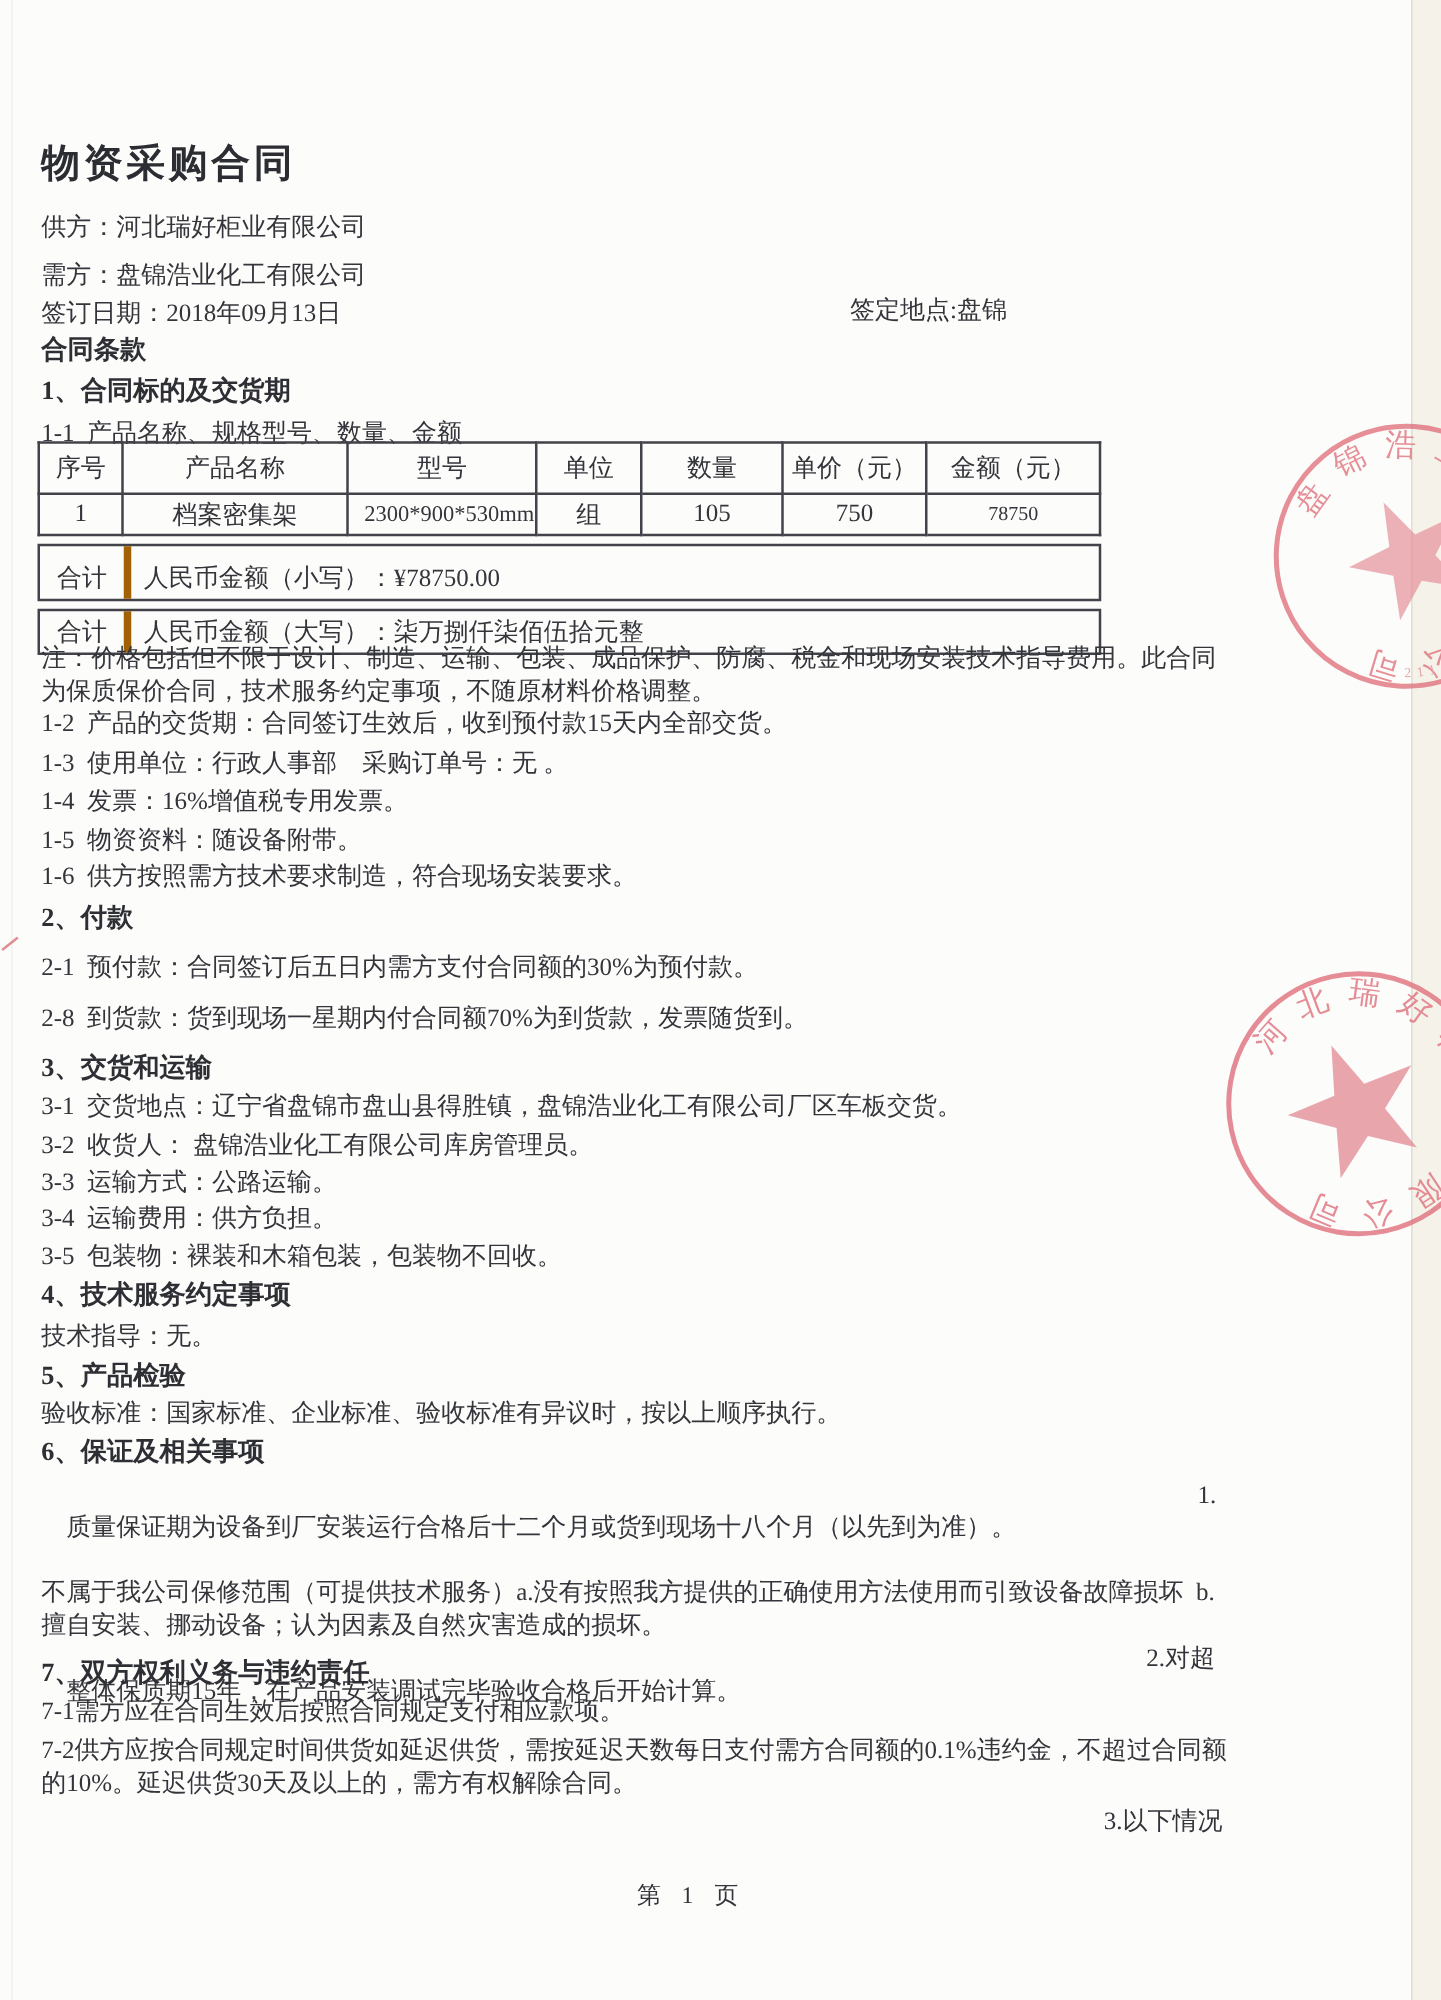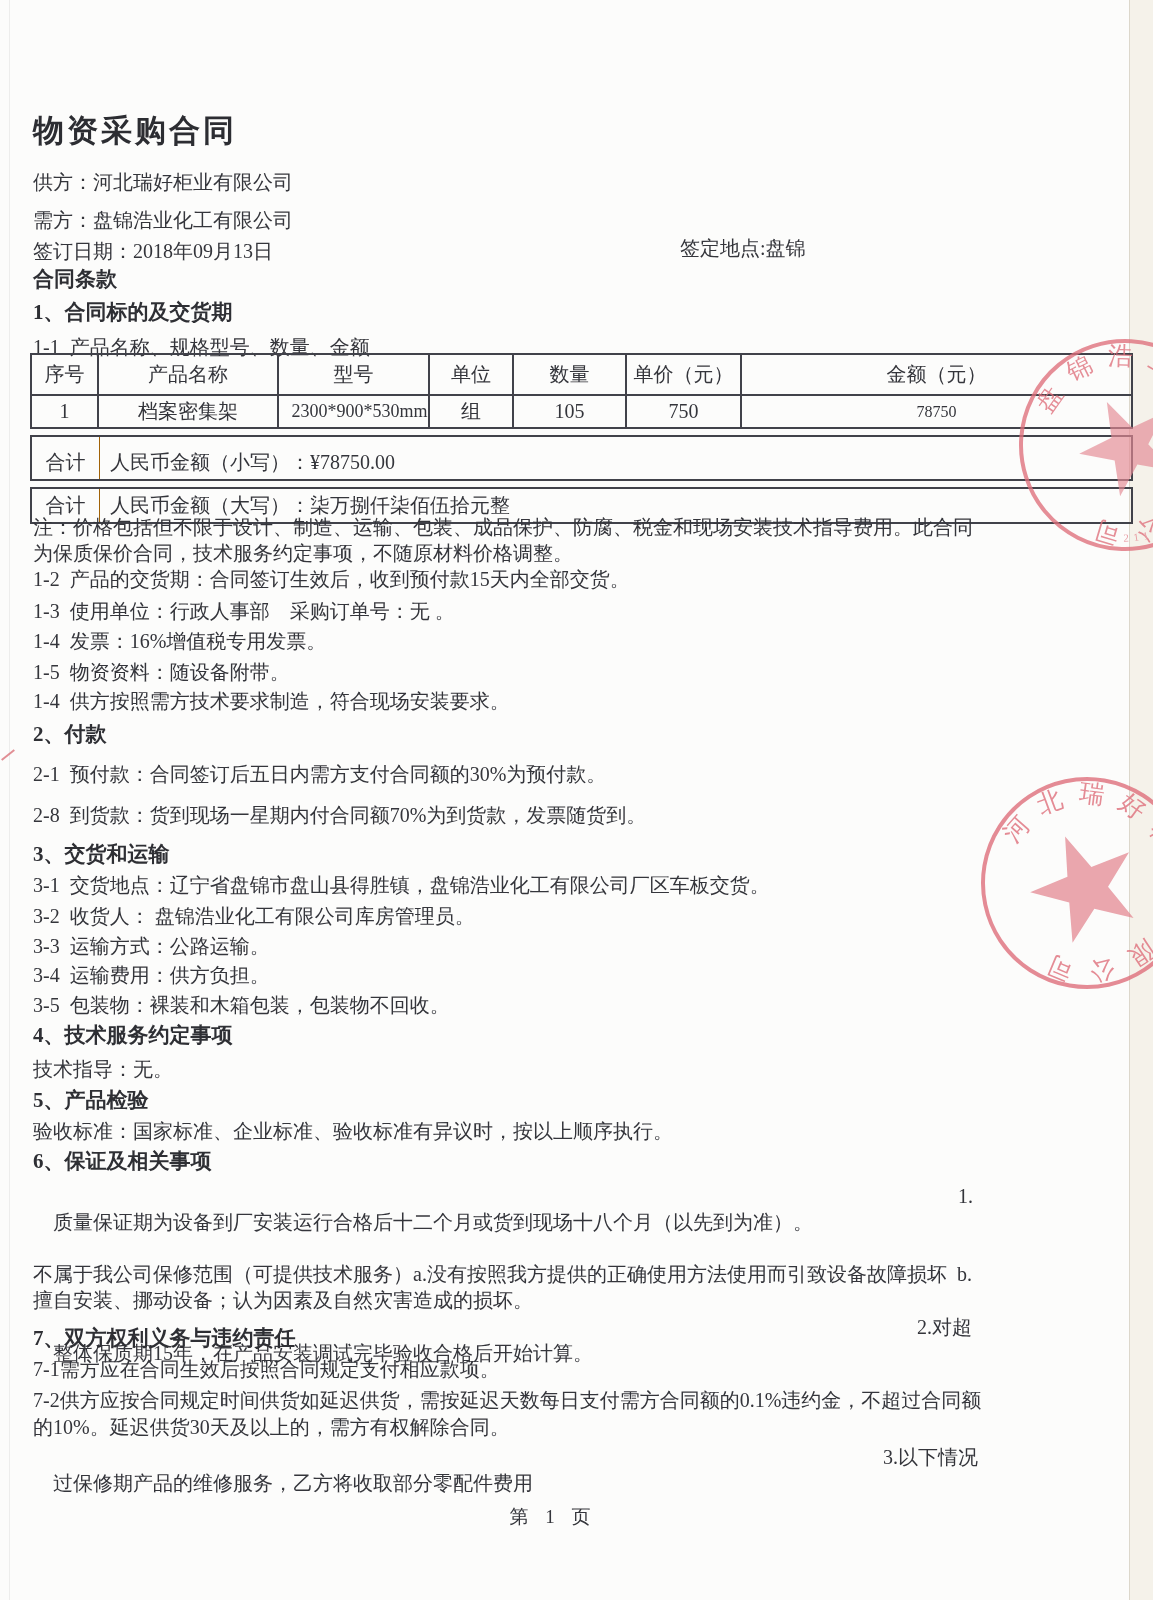--- a/index.html
+++ b/index.html
@@ -27,36 +27,36 @@
   .abs{position:absolute;left:33px;width:1085px;}
   .t{font-size:20px;line-height:26px;white-space:pre-wrap;z-index:2;}
   .h{font-weight:bold;font-size:21px;color:#2e2f34;}
   .title{
     font-size:31px;font-weight:600;letter-spacing:3px;
     color:#2c2d32;width:940px;
   }
   .footer{width:1040px;text-align:center;font-size:19px;letter-spacing:6px;}
   .signplace{left:680px;width:420px;}
   
-  .tablewrap{left:30px;width:1103px;z-index:2;}
+  .tablewrap{left:30px;width:851px;z-index:2;}
   table.ptable{border-collapse:collapse;width:100%;table-layout:fixed;}
   .ptable th,.ptable td{
     border:2px solid #41424a;font-weight:normal;text-align:center;
     font-size:20px;padding:0;overflow:hidden;
   }
   .ptable th{height:39px;}
   .ptable td{height:31px;}
   .ptable td.small{font-size:16px;}
   .ptable td.mid{font-size:18px;padding-left:12px;}
   .totalbox{
     margin-top:6px;border:2px solid #41424a;display:flex;align-items:stretch;
     font-size:20px;
   }
   .totlabel{
-    width:67px;flex:none;border-right:1px solid #a16207;
+    width:67px;flex:none;border-right:6px solid #a16207;
     display:flex;align-items:flex-end;justify-content:center;padding-bottom:3px;
   }
   .tottext{
     display:flex;align-items:flex-end;padding:0 0 3px 10px;white-space:pre-wrap;
   }
   
   .s6line{position:relative;}
   .s6right{position:absolute;top:0;white-space:pre;}
   
   .stamp{position:absolute;z-index:3;pointer-events:none;}
@@ -124,21 +124,21 @@
     </div>
   </div>
 
   <div class="abs t" style="top:514px">注：价格包括但不限于设计、制造、运输、包装、成品保护、防腐、税金和现场安装技术指导费用。此合同</div>
   <div class="abs t" style="top:540px">为保质保价合同，技术服务约定事项，不随原材料价格调整。</div>
 
   <div class="abs t" style="top:566px">1-2  产品的交货期：合同签订生效后，收到预付款15天内全部交货。</div>
   <div class="abs t" style="top:598px">1-3  使用单位：行政人事部    采购订单号：无 。</div>
   <div class="abs t" style="top:628px">1-4  发票：16%增值税专用发票。</div>
   <div class="abs t" style="top:659px">1-5  物资资料：随设备附带。</div>
-  <div class="abs t" style="top:688px">1-4  供方按照需方技术要求制造，符合现场安装要求。</div>
+  <div class="abs t" style="top:688px">1-6  供方按照需方技术要求制造，符合现场安装要求。</div>
 
   <div class="abs t h" style="top:721px">2、付款</div>
   <div class="abs t" style="top:761px">2-1  预付款：合同签订后五日内需方支付合同额的30%为预付款。</div>
   <div class="abs t" style="top:802px">2-8  到货款：货到现场一星期内付合同额70%为到货款，发票随货到。</div>
 
   <div class="abs t h" style="top:841px">3、交货和运输</div>
   <div class="abs t" style="top:872px">3-1  交货地点：辽宁省盘锦市盘山县得胜镇，盘锦浩业化工有限公司厂区车板交货。</div>
   <div class="abs t" style="top:903px">3-2  收货人： 盘锦浩业化工有限公司库房管理员。</div>
   <div class="abs t" style="top:933px">3-3  运输方式：公路运输。</div>
   <div class="abs t" style="top:962px">3-4  运输费用：供方负担。</div>
@@ -153,21 +153,20 @@
   <div class="abs t h" style="top:1148px">6、保证及相关事项</div>
   <div class="abs t s6line" style="top:1183px">
     <span>质量保证期为设备到厂安装运行合格后十二个月或货到现场十八个月（以先到为准）。</span>
     <span class="s6right" style="left:925px">1.</span>
   </div>
   <div class="abs t s6line" style="top:1210px">
     <span>整体保质期15年，在产品安装调试完毕验收合格后开始计算。</span>
     <span class="s6right" style="left:884px">2.对超</span>
   </div>
   <div class="abs t s6line" style="top:1236px">
-    <span>过保修期产品的维修服务，乙方将收取部分零配件费用</span>
     <span class="s6right" style="left:850px">3.以下情况</span>
   </div>
   <div class="abs t" style="top:1261px">不属于我公司保修范围（可提供技术服务）a.没有按照我方提供的正确使用方法使用而引致设备故障损坏  b.</div>
   <div class="abs t" style="top:1287px">擅自安装、挪动设备；认为因素及自然灾害造成的损坏。</div>
 
   <div class="abs t h" style="top:1325px">7、双方权利义务与违约责任</div>
   <div class="abs t" style="top:1356px">7-1需方应在合同生效后按照合同规定支付相应款项。</div>
   <div class="abs t" style="top:1387px">7-2供方应按合同规定时间供货如延迟供货，需按延迟天数每日支付需方合同额的0.1%违约金，不超过合同额</div>
   <div class="abs t" style="top:1414px">的10%。延迟供货30天及以上的，需方有权解除合同。</div>
 

